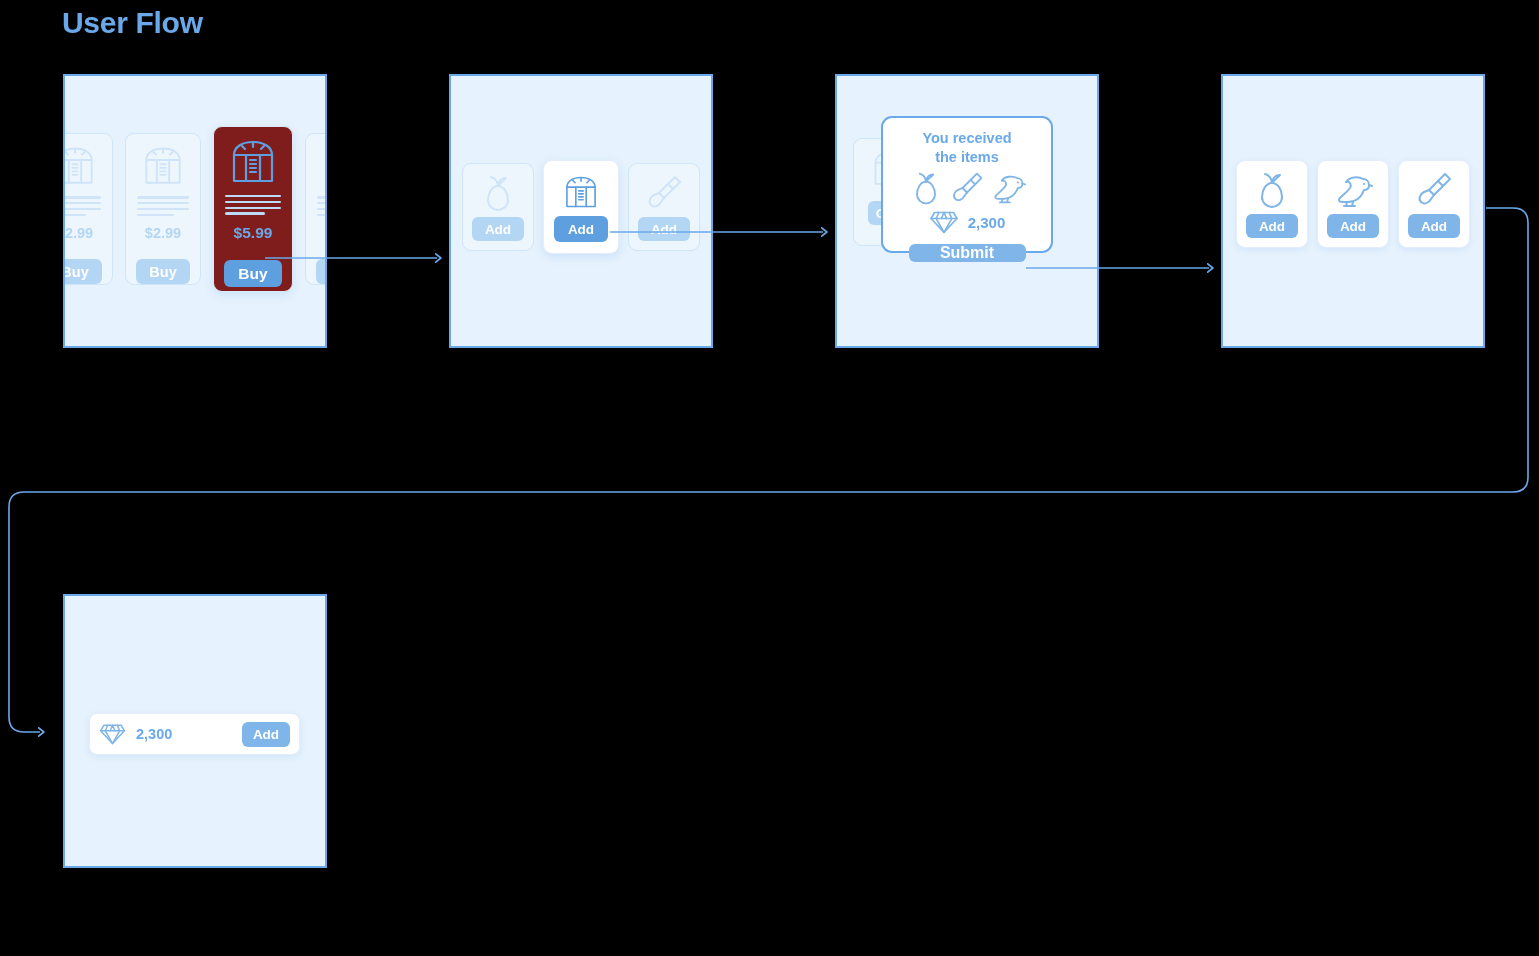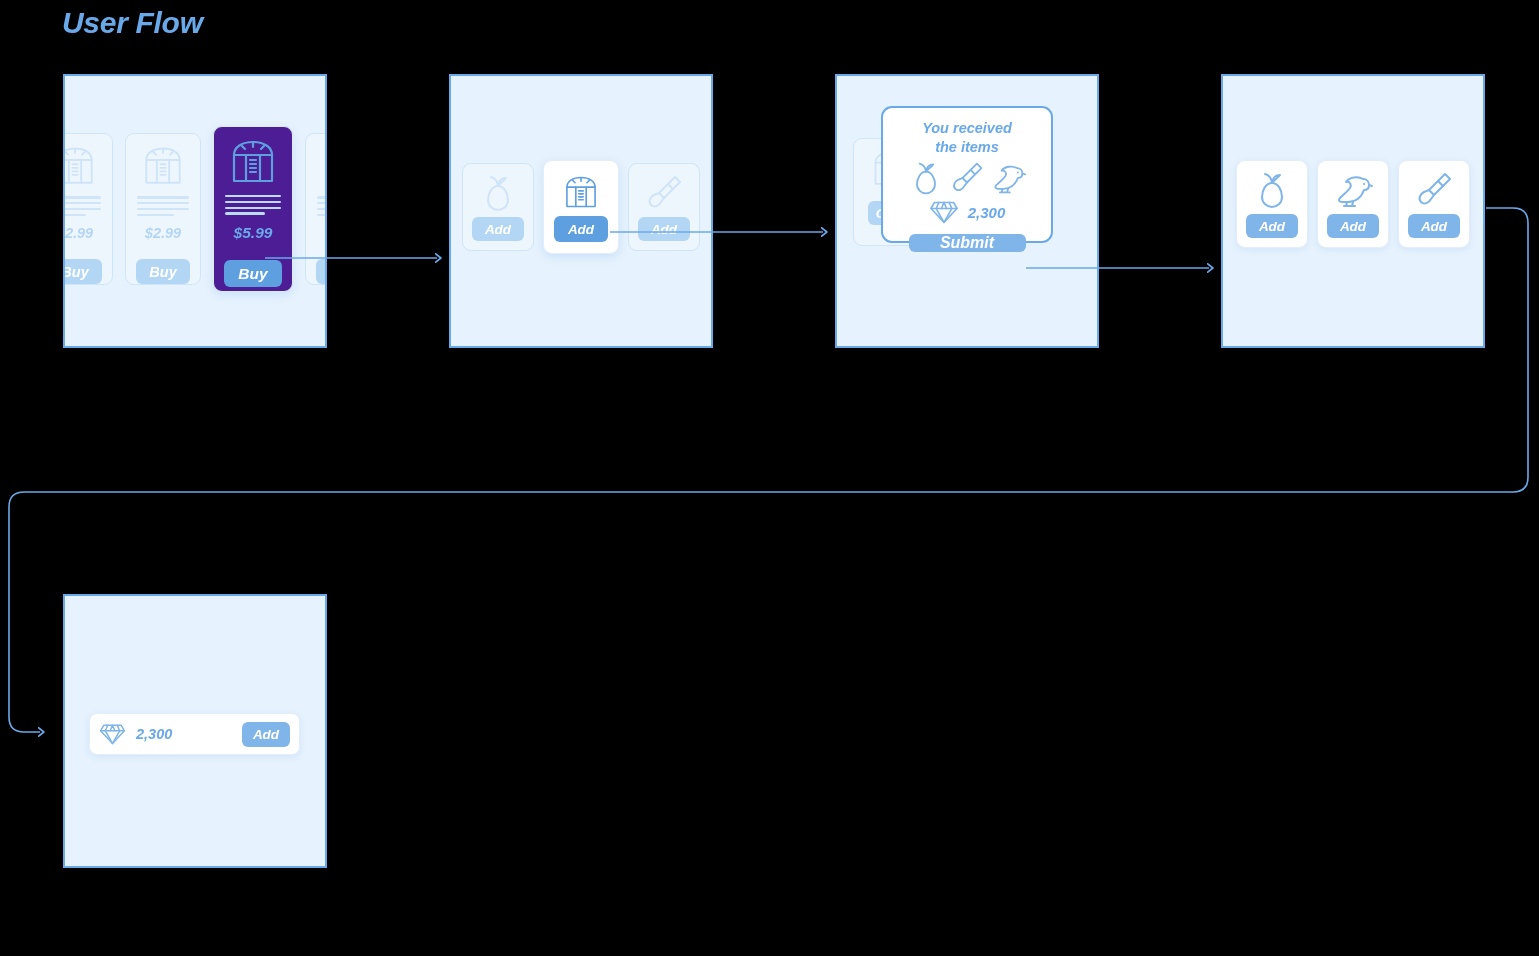--- a/index.html
+++ b/index.html
@@ -12,21 +12,20 @@
     height: 956px;
     position: relative;
     font-family: "Liberation Sans", sans-serif;
     overflow: hidden;
   }
   #stage {
     position: absolute;
     inset: 0;
     width: 1539px;
     height: 956px;
-    font-style: italic;
   }
   
   #flow-title {
     position: absolute;
     left: 62px;
     top: 6px;
     font-size: 30px;
     font-weight: bold;
     color: #6aa9e9;
     letter-spacing: -0.3px;
@@ -62,21 +61,21 @@
     border: 1.6px solid #cfe5f9;
     background: #eef6fd;
     box-sizing: border-box;
     display: flex;
     flex-direction: column;
     align-items: center;
     padding-top: 11px;
     flex: 0 0 auto;
   }
   .prod-card.active {
-    background: #4c1d95;
+    background: #7f1d1d;
     border-color: #dceaf8;
     width: 80px;
     height: 166px;
     box-shadow: 0 3px 9px rgba(110,170,235,0.22);
   }
   .prod-icon { width: 48px; height: 42px; }
   .prod-card.active .prod-icon { width: 54px; height: 47px; }
   .lines { width: 52px; margin-top: 10px; }
   .prod-card.active .lines { width: 56px; }
   .line {
@@ -195,21 +194,21 @@
     font-size: 13.5px;
     font-weight: bold;
     display: flex;
     align-items: center;
     justify-content: center;
     overflow: hidden;
   }
   .modal {
     position: absolute;
     left: 44px;
-    top: 30px;
+    top: 40px;
     width: 172px;
     height: 137px;
     background: #ffffff;
     border: 2px solid #6aa9e9;
     border-radius: 11px;
     box-sizing: border-box;
     display: flex;
     flex-direction: column;
     align-items: center;
     padding-top: 11px;

